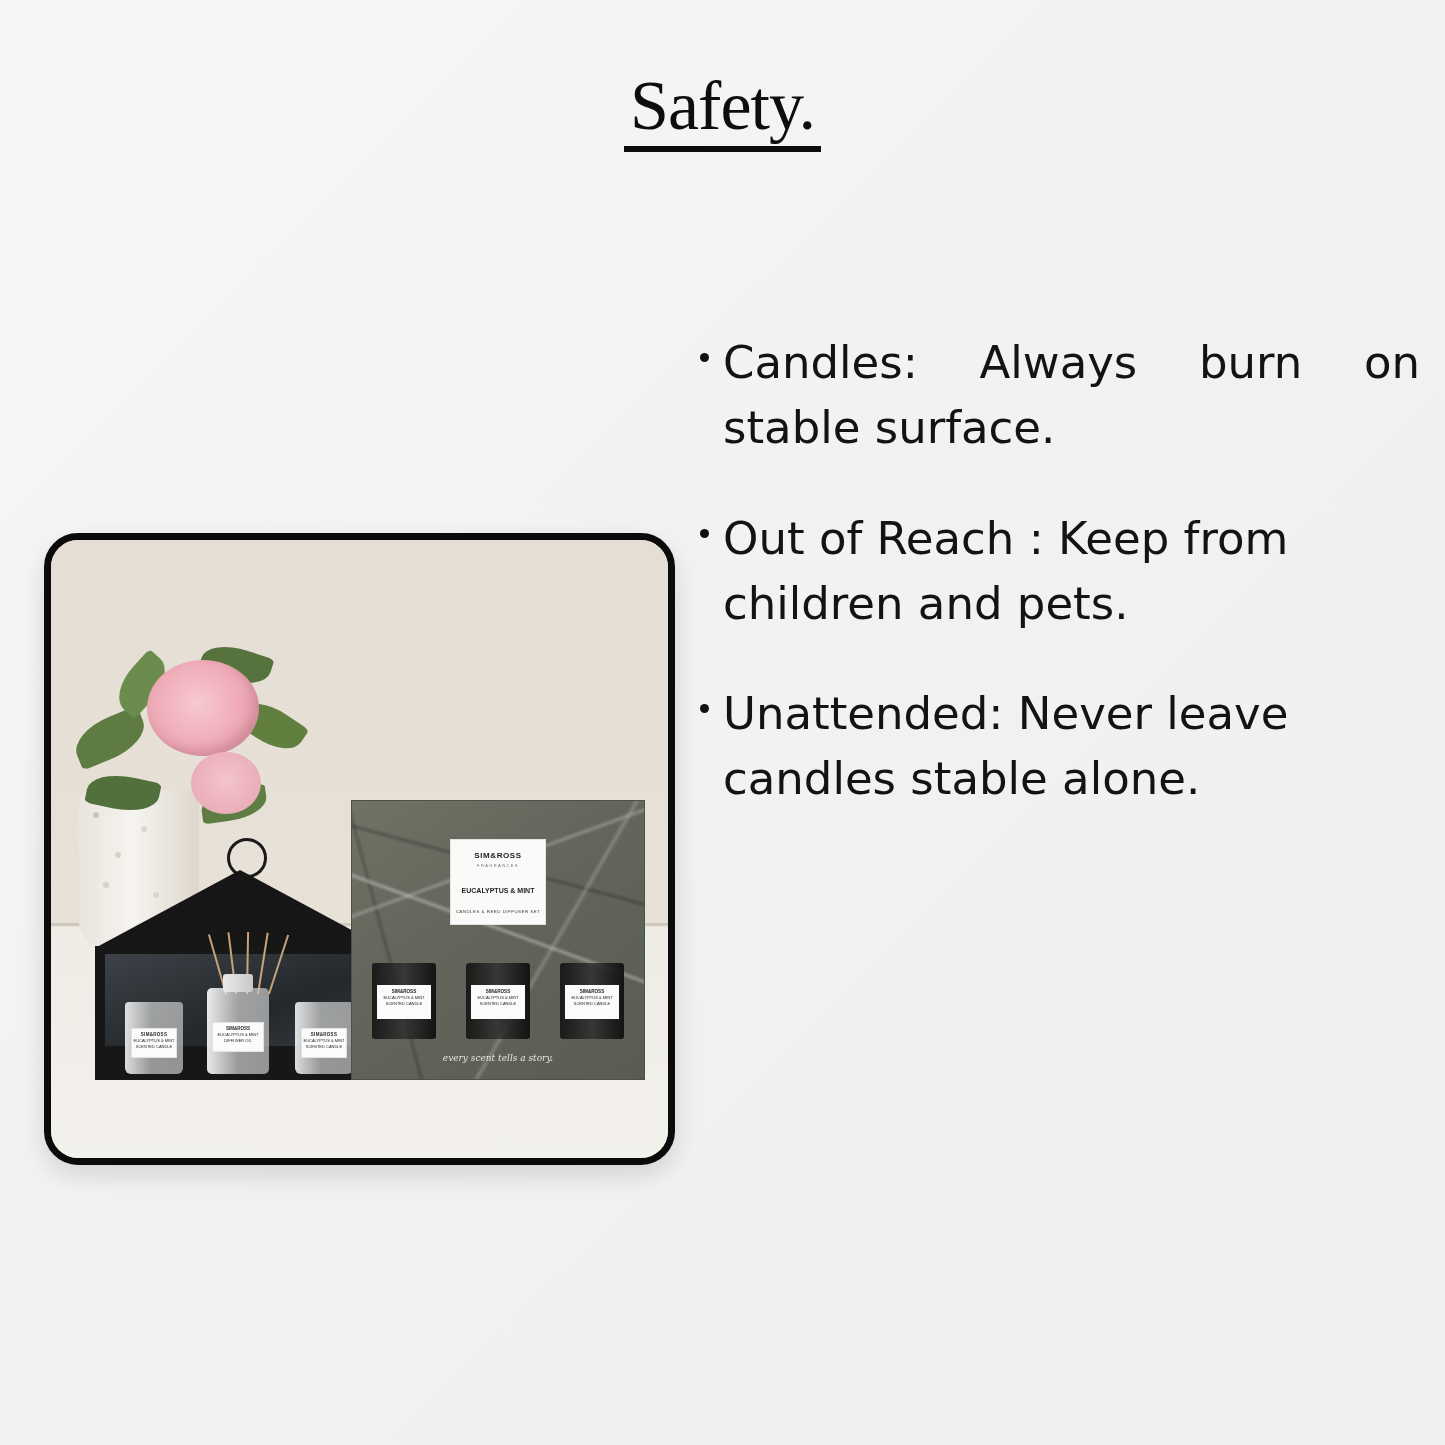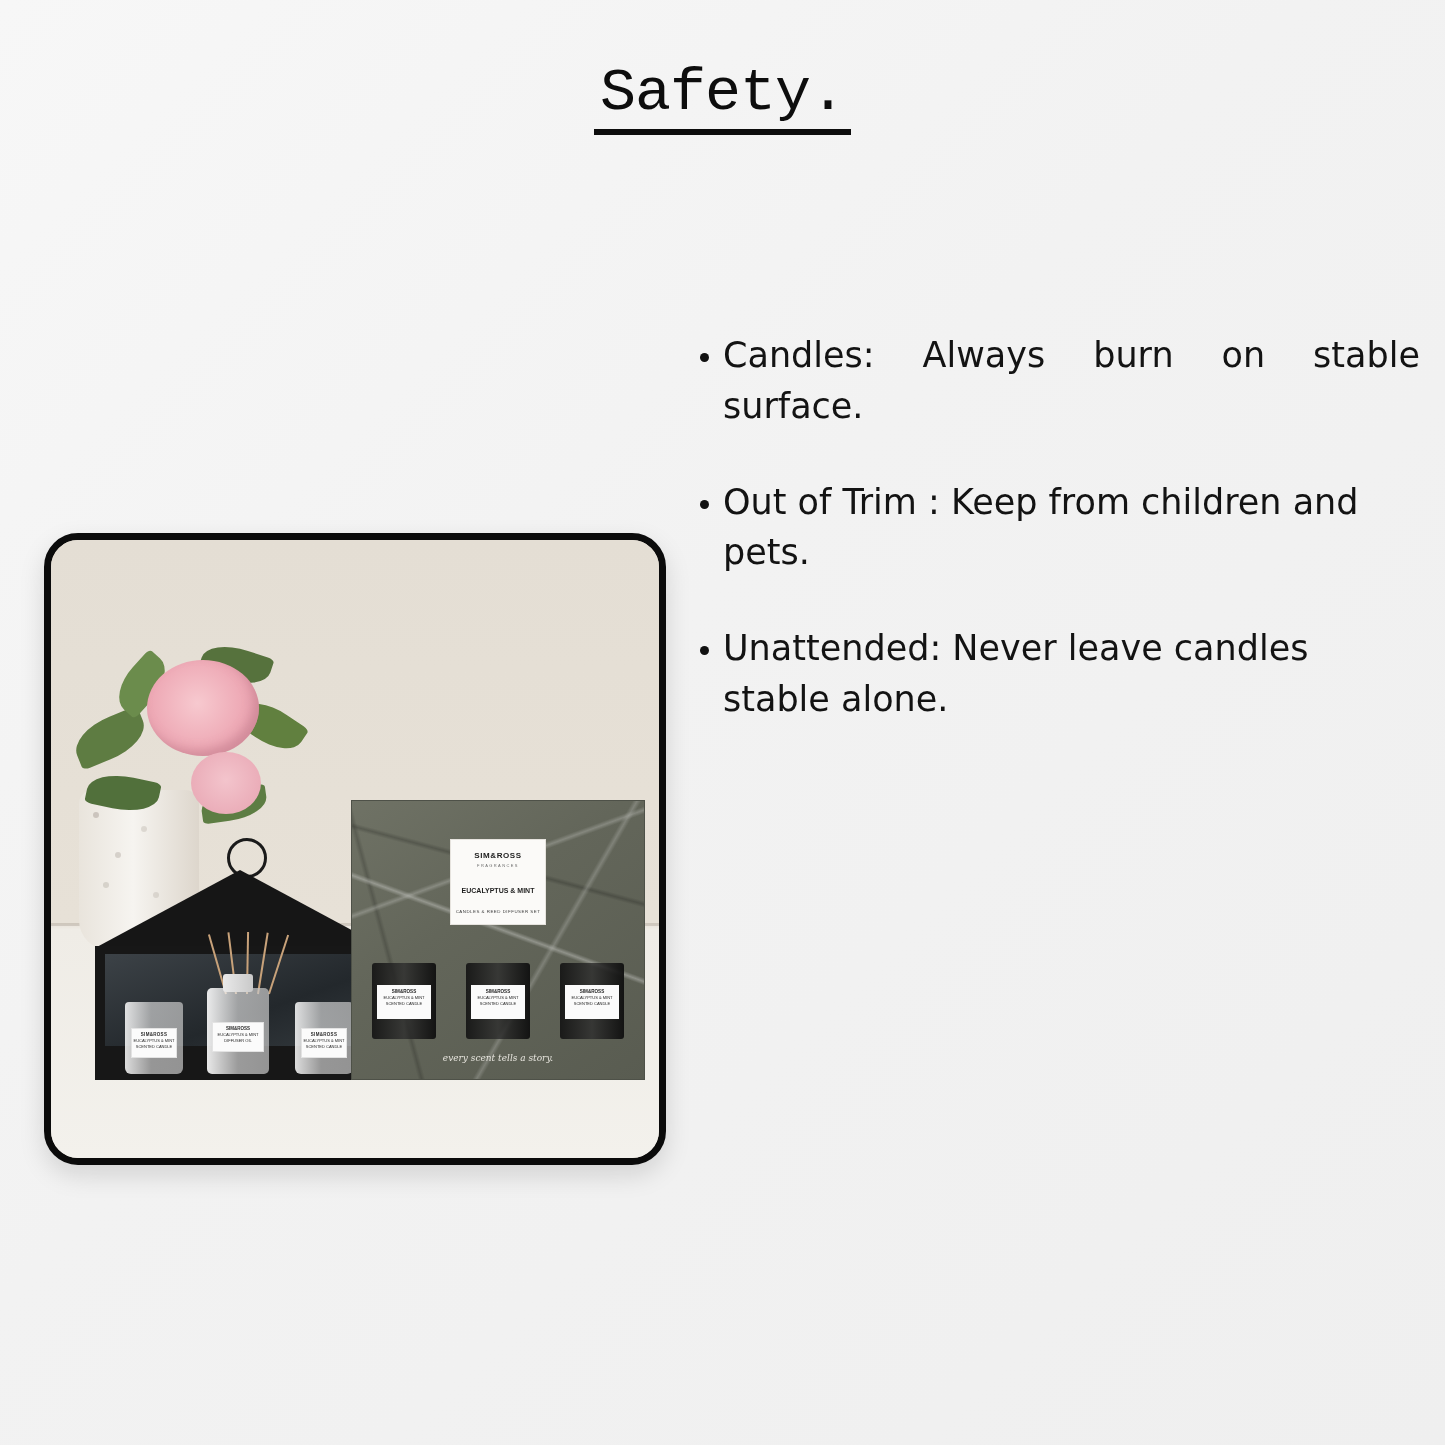--- a/index.html
+++ b/index.html
@@ -22,41 +22,42 @@
   
   .title-wrap {
     position: absolute;
     top: 22px;
     left: 0;
     width: 100%;
     text-align: center;
   }
   .title {
     display: inline-block;
-    font-family: Liberation Mono, monospace;
-    font-size: 60px;
+    font-family: Liberation Serif, serif;
+    font-size: 70px;
     line-height: 1.05;
     font-weight: 400;
     color: #0d0d0d;
     letter-spacing: -1px;
     border-bottom: 6px solid #0d0d0d;
     padding: 0 6px 4px 6px;
   }
   
   .photo-card {
     position: absolute;
     left: 44px;
     top: 533px;
     width: 608px;
     height: 618px;
     border: 7px solid #0b0b0b;
     border-radius: 34px;
     overflow: hidden;
     background: #dcd5cb;
     box-shadow: 0 10px 26px rgba(0,0,0,0.13);
+    padding-left: 9px;
   }
   .photo {
     position: absolute;
     inset: 0;
     background:
       linear-gradient(to bottom, #e4ded4 0%, #e7e1d7 62%, #efece6 63%, #f3f1ec 100%);
   }
   
   .table-edge {
     position: absolute;
@@ -290,21 +291,21 @@
   .dot {
     flex: 0 0 auto;
     width: 9px;
     height: 9px;
     border-radius: 50%;
     background: #111;
     margin: 23px 14px 0 0;
   }
   .btext {
     font-family: "DejaVu Sans", sans-serif;
-    font-size: 35px;
+    font-size: 45px;
     line-height: 1.45;
     color: #131313;
     text-align: justify;
     text-justify: inter-word;
     flex: 1 1 auto;
   }
   .btext.nojust { text-align: left; }
 </style>
 </head>
 <body>
@@ -410,21 +411,21 @@
 
     <div class="bullet">
       <span class="dot"></span>
       <span class="btext">Candles: Always burn on stable surface.</span>
     </div>
 
 
 
     <div class="bullet">
       <span class="dot"></span>
-      <span class="btext nojust">Out of Trim : Keep from children and pets.</span>
+      <span class="btext nojust">Out of Reach : Keep from children and pets.</span>
     </div>
 
     <div class="bullet">
       <span class="dot"></span>
       <span class="btext nojust">Unattended:  Never leave candles stable alone.</span>
     </div>
 
   </div>
 
 </div>

